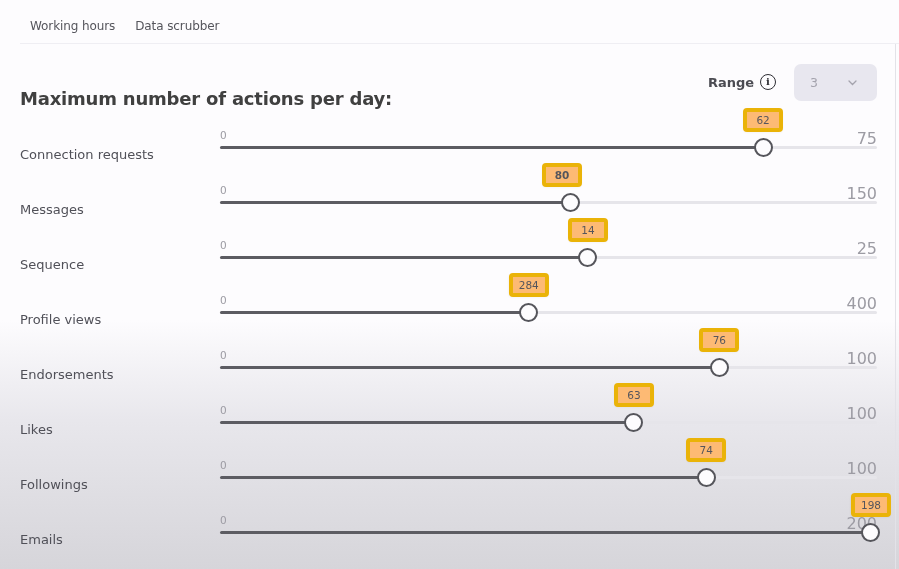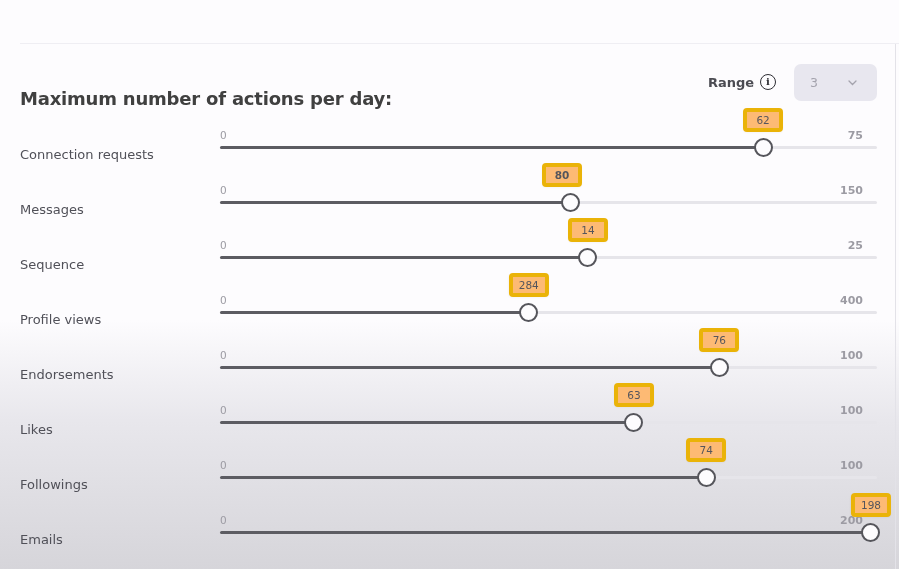--- a/index.html
+++ b/index.html
@@ -48,41 +48,43 @@
     display:flex; align-items:center; justify-content:space-between;
   }
   .range-select .val { font-size:12.5px; color:#a4a3ad; }
   .range-select .chev { width:26px; display:flex; justify-content:center; margin-right:12px; }
   .row { position:absolute; left:0; width:899px; height:55px; z-index:2; }
   .row-label {
     position:absolute; left:20px; top:20px; font-size:13px; color:#505058; white-space:nowrap;
   }
   .slider { position:absolute; left:220px; width:657px; top:0; height:55px; }
   .tick-min { position:absolute; left:0; top:2px; font-size:10.5px; color:#9c9ba3; }
-  .tick-max { position:absolute; right:14px; top:2px; font-size:11px; color:#9c9ba3;font-weight:bold; }
+  .tick-max { position:absolute; right:0; top:2px; font-size:16px; color:#9c9ba3; }
   .track { position:absolute; left:0; right:0; top:19px; height:3px; background:#e6e5ea; border-radius:2px; }
   .fill { position:absolute; left:0; top:19px; height:3px; background:#5c5c62; border-radius:2px; }
   .thumb {
     position:absolute; top:11px; width:15px; height:15px; margin-left:-9.5px;
     border:2px solid #55555b; border-radius:50%; background:#fdfcfe; cursor:grab;
   }
   .bubble {
     position:absolute; top:-19px; transform:translateX(-50%);
     font-size:10.5px; color:#55555c; background:#fdba74; border:4px solid #eab308;
     border-radius:4px; padding:2px 6px; min-width:20px; text-align:center;
     box-shadow:0 1px 2px rgba(0,0,0,0.03);
   }
 </style>
 </head>
 <body>
 
 <div class="bg-fade"></div>
 <div class="right-divider"></div>
 
 <nav class="tabs">
+  <div class="tab">Working hours</div>
+  <div class="tab">Data scrubber</div>
 </nav>
 
 <div class="heading">Maximum number of actions per day:</div>
 <div class="range-label">Range</div>
 <div class="info-icon">i</div>
 <div class="range-select">
   <span class="val">3</span>
   <span class="chev">
     <svg width="9" height="6" viewBox="0 0 9 6">
         <path d="M1 1 L4.5 4.5 L8 1" fill="none" stroke="#a4a3ad" stroke-width="1.3" stroke-linecap="round"></path>

